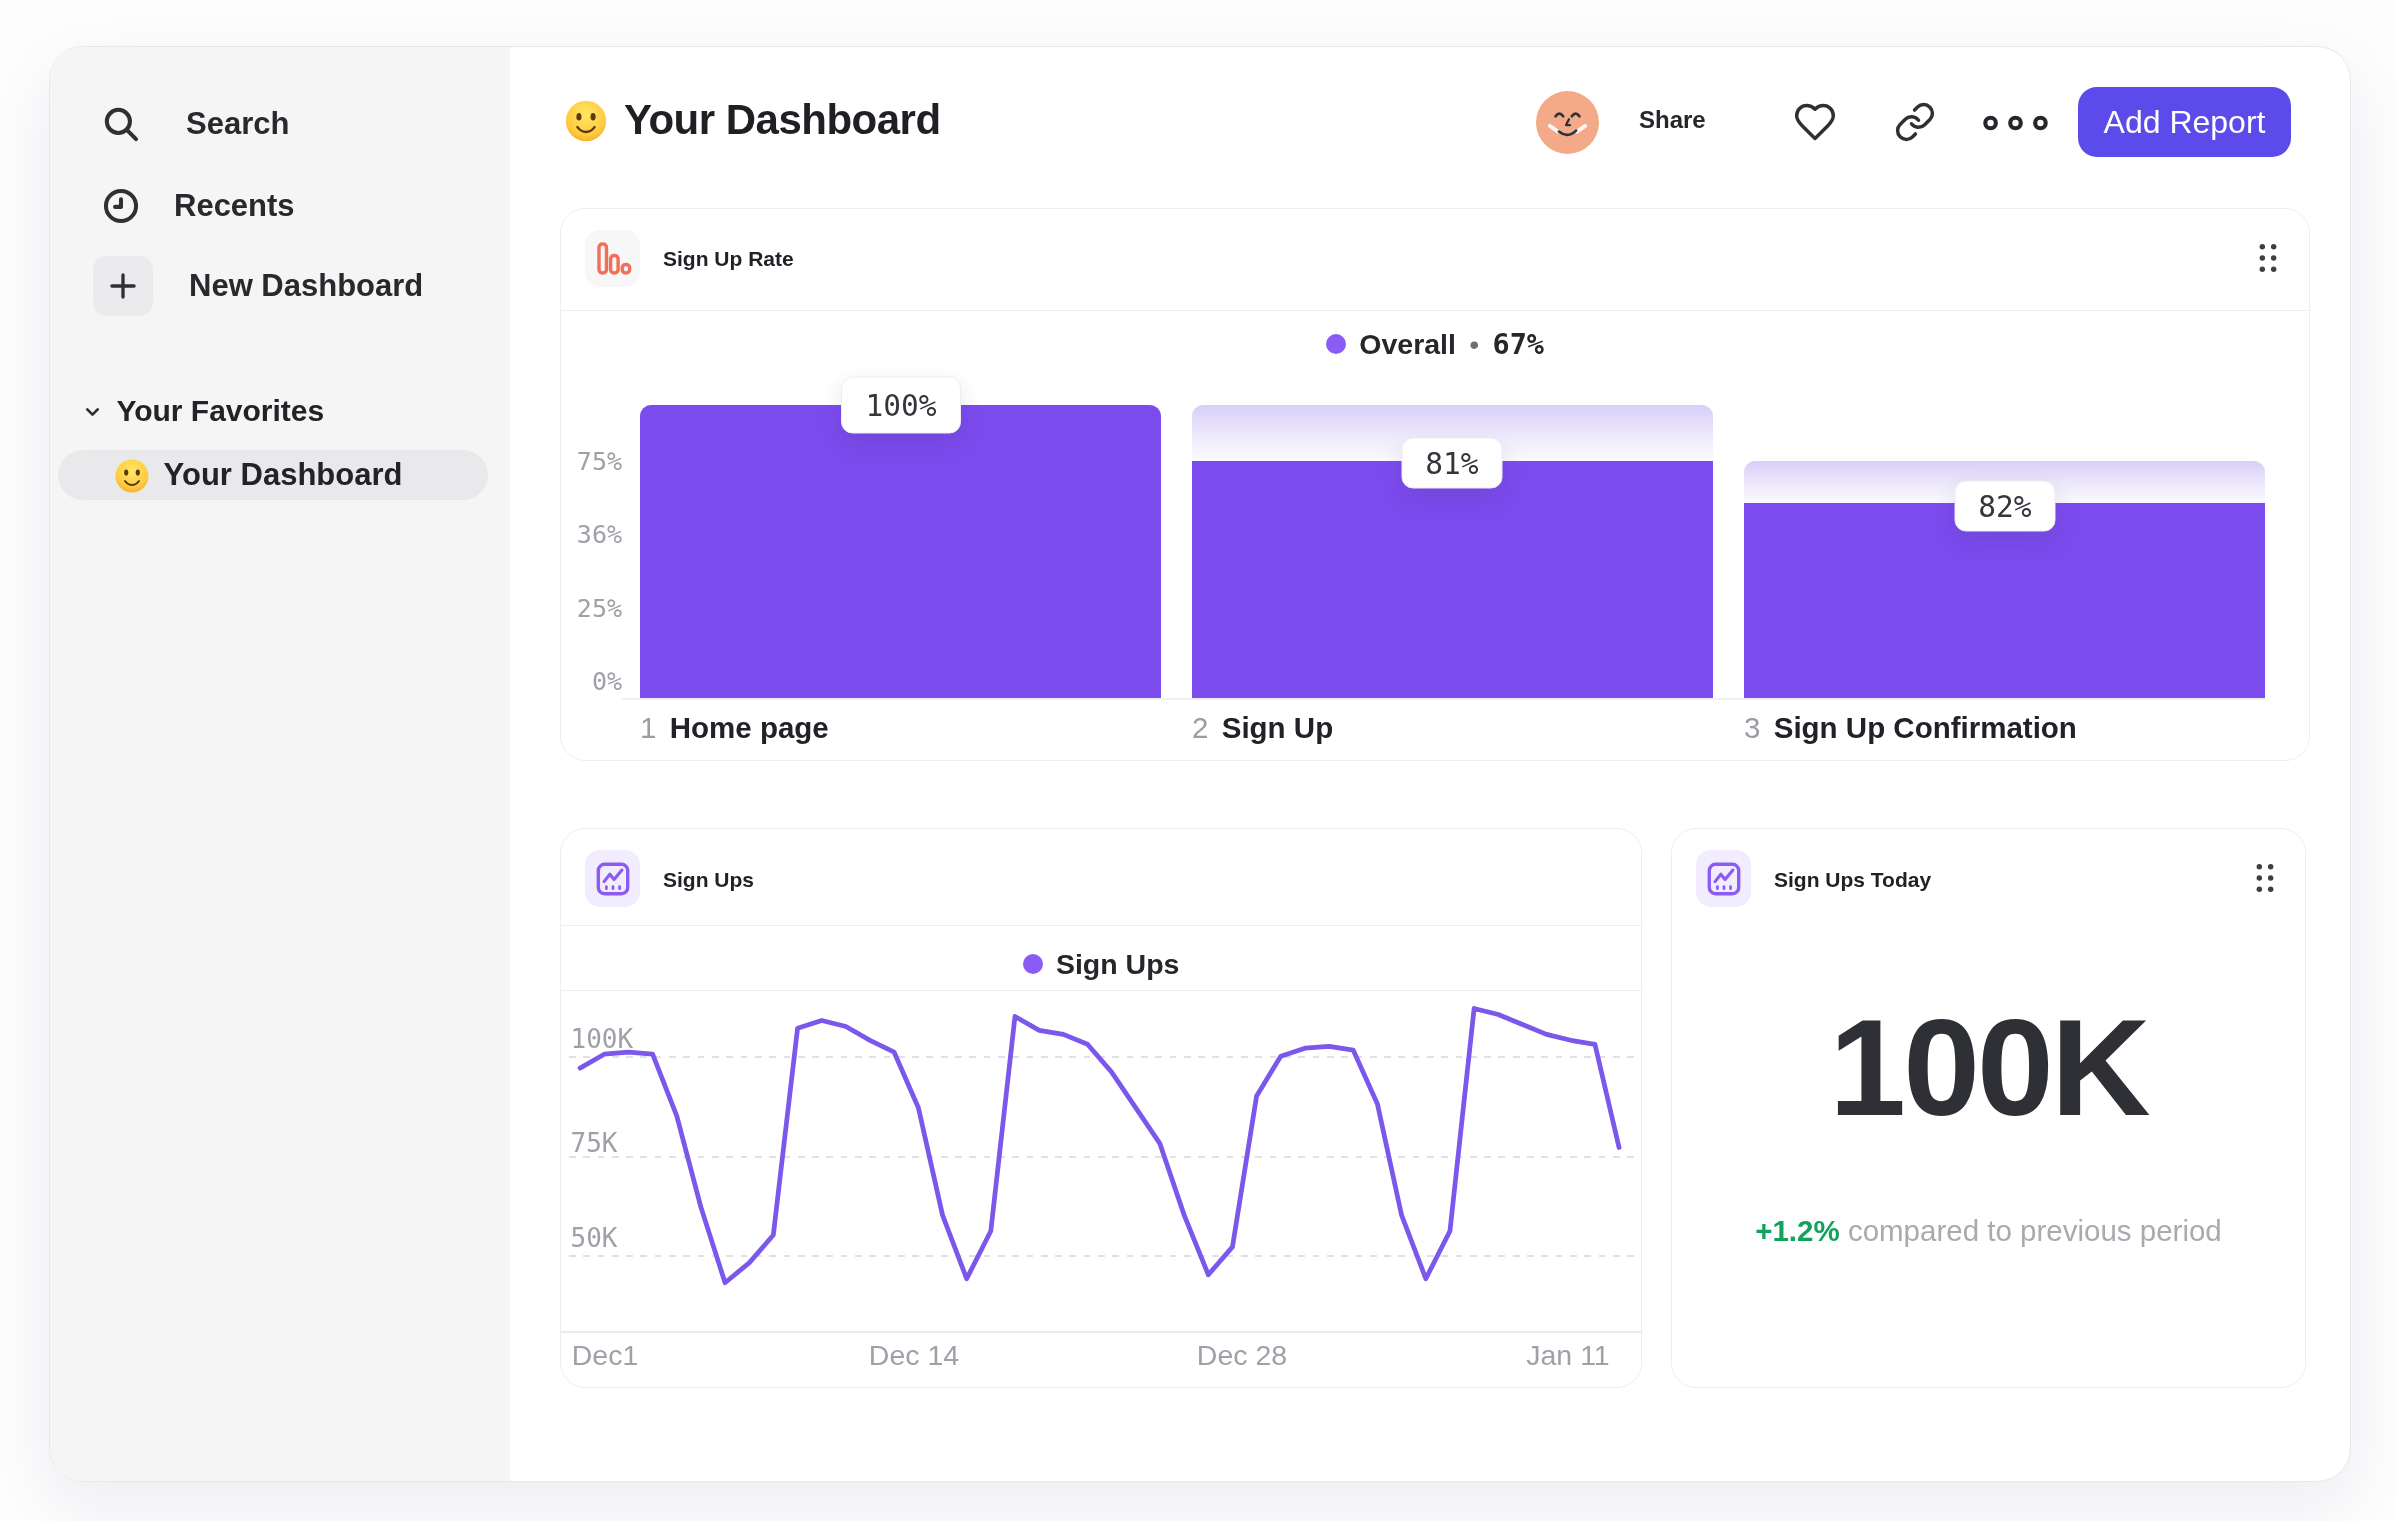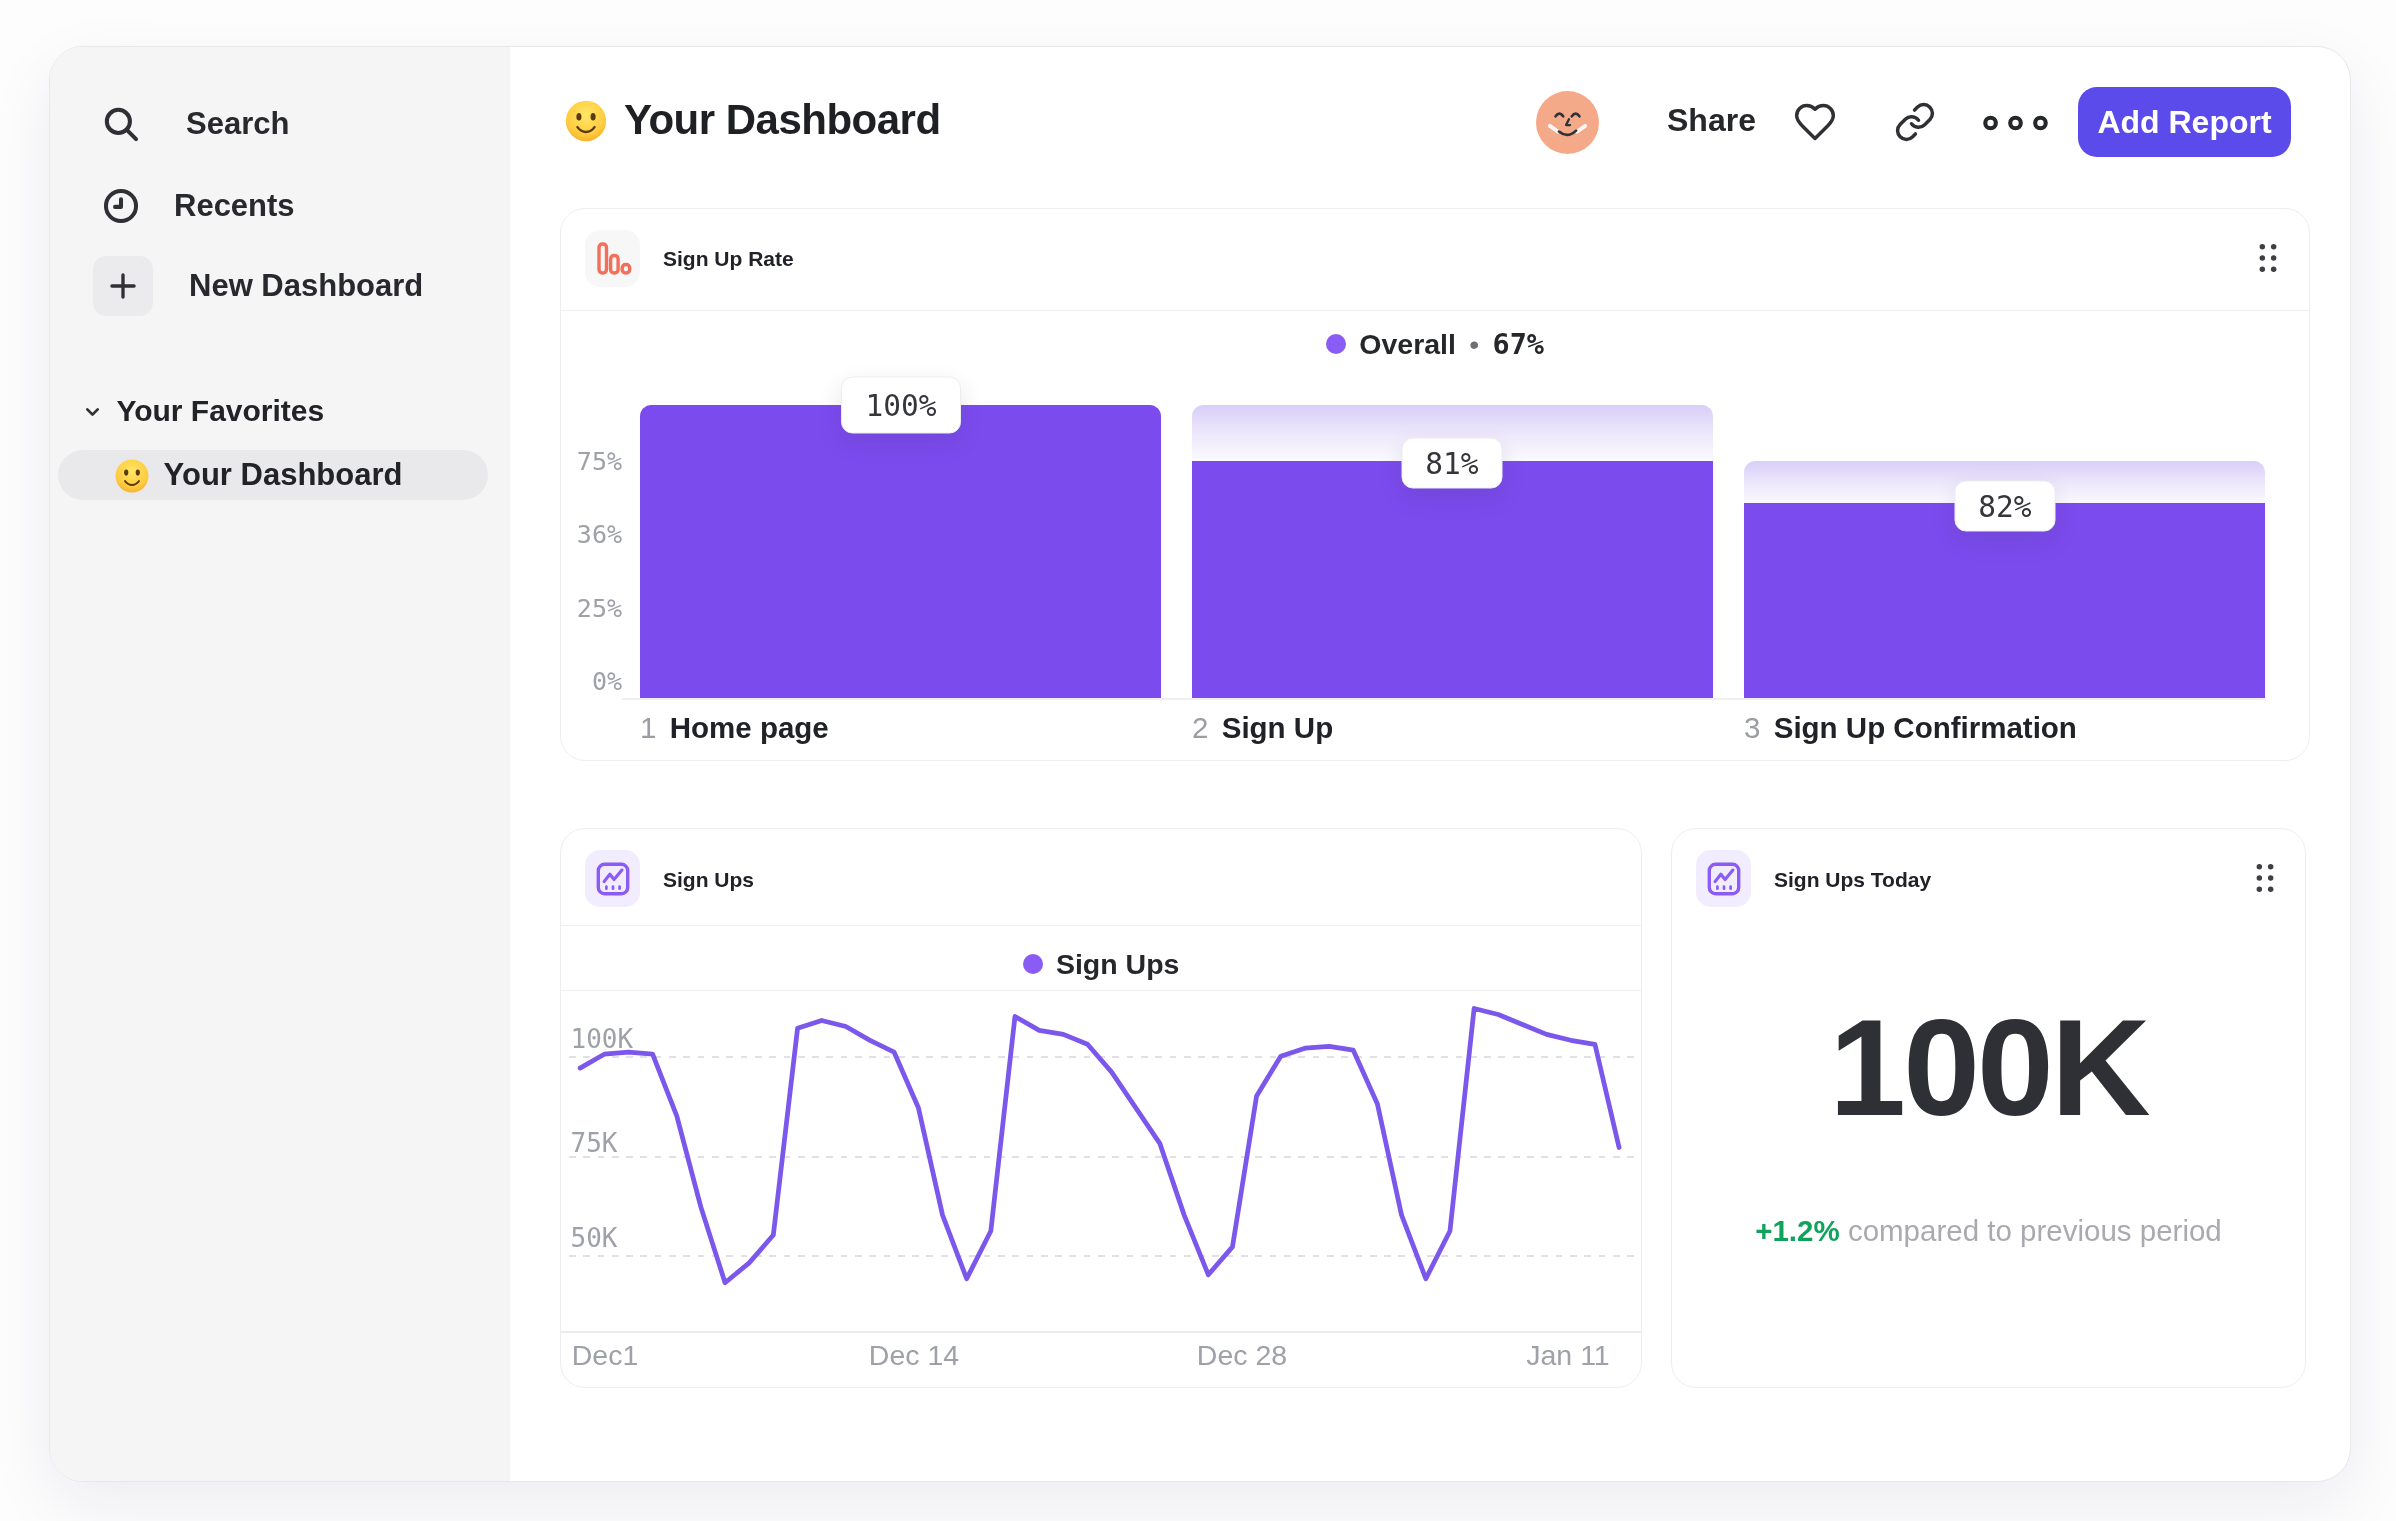--- a/index.html
+++ b/index.html
@@ -9,23 +9,23 @@
   .window{position:absolute;left:49px;top:46px;width:2300px;height:1434px;background:#ffffff;
           border:1.9px solid #e8e8ec;border-radius:34px;box-shadow:0 23px 67px rgba(30,30,50,.07);}
   .sidebar{position:absolute;left:0;top:0;width:460px;height:100%;background:#f5f5f6;
            border-radius:32px 0 0 32px;}
   .side-item-label{font-size:31px;font-weight:600;color:#28292d;}
   .section-label{font-size:30px;font-weight:600;color:#222327;}
   .muted-label{color:#8f9197;}
   .pill{position:absolute;left:7.6px;top:403px;width:430px;height:50px;background:#e9e9eb;border-radius:26px;}
   .icon-stroke{stroke:#2f3034;fill:none;stroke-linecap:round;stroke-linejoin:round;}
   .hdr-title{font-size:42px;font-weight:700;color:#1f2024;letter-spacing:-0.5px;}
-  .share-label{font-size:32px;font-weight:600;color:#26272b;margin-left:28px;}
+  .share-label{font-size:24px;font-weight:600;color:#26272b;}
   .btn{position:absolute;left:2028px;top:40px;width:213px;height:70px;background:#5b4bea;border:none;
-       border-radius:19px;color:#fff;font-family:"Liberation Sans",sans-serif;font-size:32px;font-weight:700;cursor:pointer;}
+       border-radius:19px;color:#fff;font-family:"Liberation Sans",sans-serif;font-size:32px;font-weight:400;cursor:pointer;}
   .card{position:absolute;background:#fff;border:1.9px solid #eeeef1;border-radius:25px;}
   .card-title{font-size:21px;font-weight:700;color:#212227;}
   .tile{position:absolute;left:24px;top:21px;width:55px;height:57px;border-radius:15px;display:flex;
         align-items:center;justify-content:center;}
   .tile-gray{background:#f8f7f7;}
   .tile-purple{background:#f1ecfe;}
   .divider{position:absolute;left:0;width:100%;height:0;border-top:1.9px solid #efeff2;}
   .legend-row{position:absolute;left:0;width:100%;display:flex;align-items:center;justify-content:center;gap:13.3px;}
   .legend-dot{width:20px;height:20px;border-radius:50%;background:#8a5cf6;}
   .legend-text{font-size:28.5px;font-weight:600;color:#26272b;}

